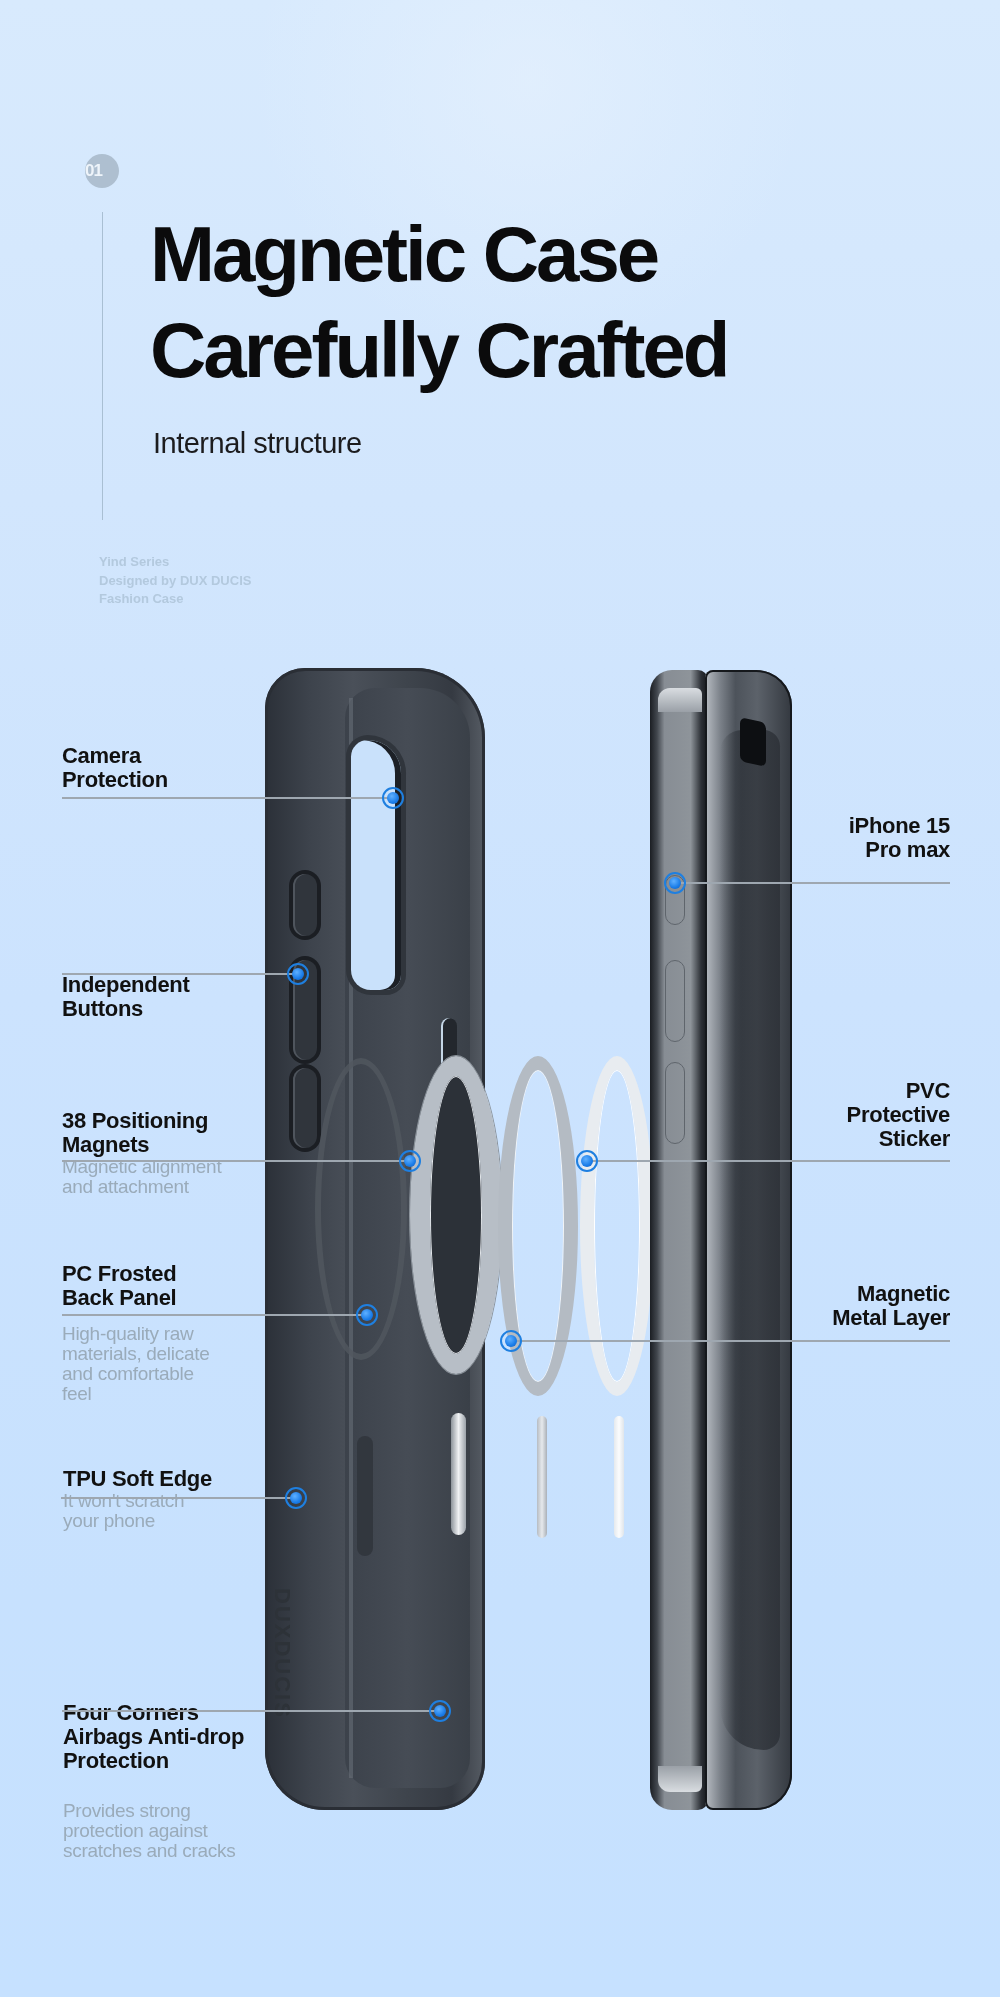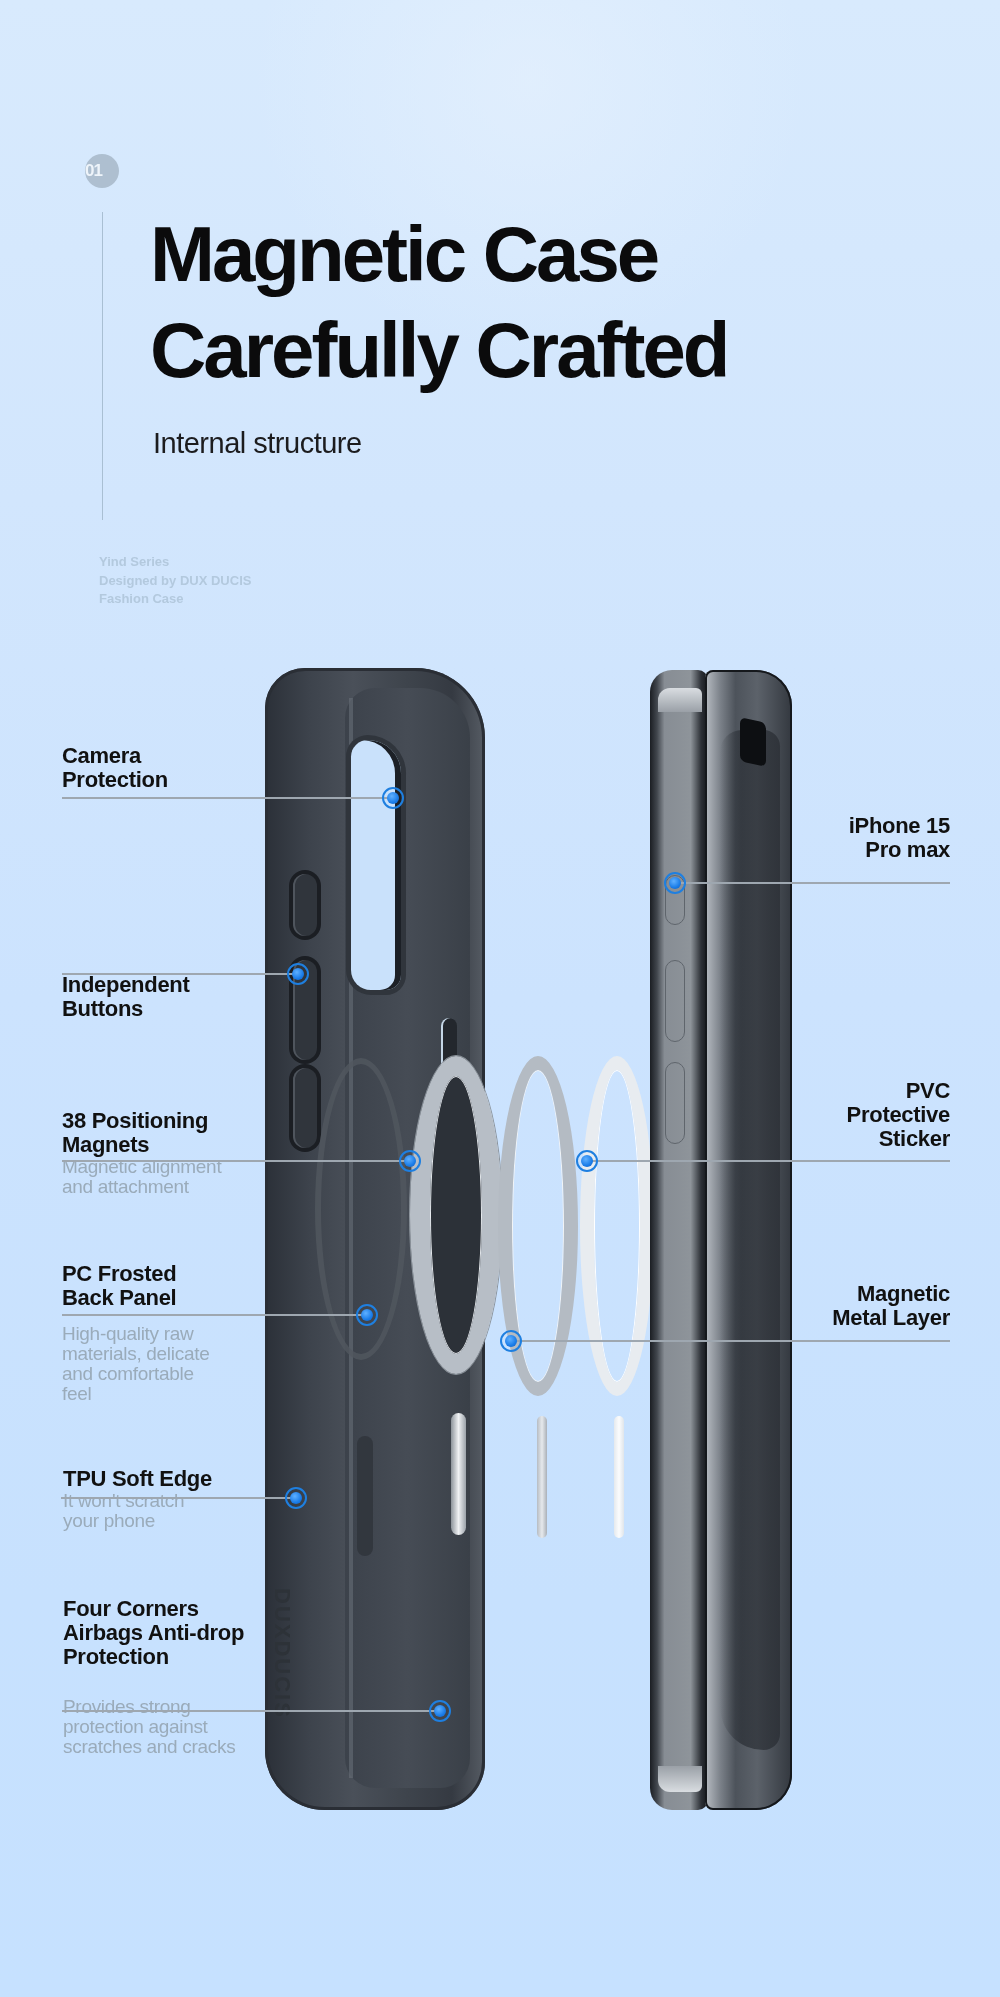--- a/index.html
+++ b/index.html
@@ -213,21 +213,21 @@
       <div>TPU Soft Edge</div>
     </div>
   <div class="c-desc" style="margin-top:0;">
       <div>It won't scratch</div>
       <div>your phone</div>
     </div>
 </div>
 <div class="c-line" style="left:61px;top:1497px;width:235px;"></div>
 <div class="dot" style="left:296px;top:1498px;"></div>
 
-<div class="callout" style="left:63px;top:1597px;">
+<div class="callout" style="left:63px;top:1701px;">
   <div class="c-title">
       <div>Four Corners</div>
       <div>Airbags Anti-drop</div>
       <div>Protection</div>
     </div>
   <div class="c-desc" style="margin-top:28px;">
       <div>Provides strong</div>
       <div>protection against</div>
       <div>scratches and cracks</div>
     </div>

